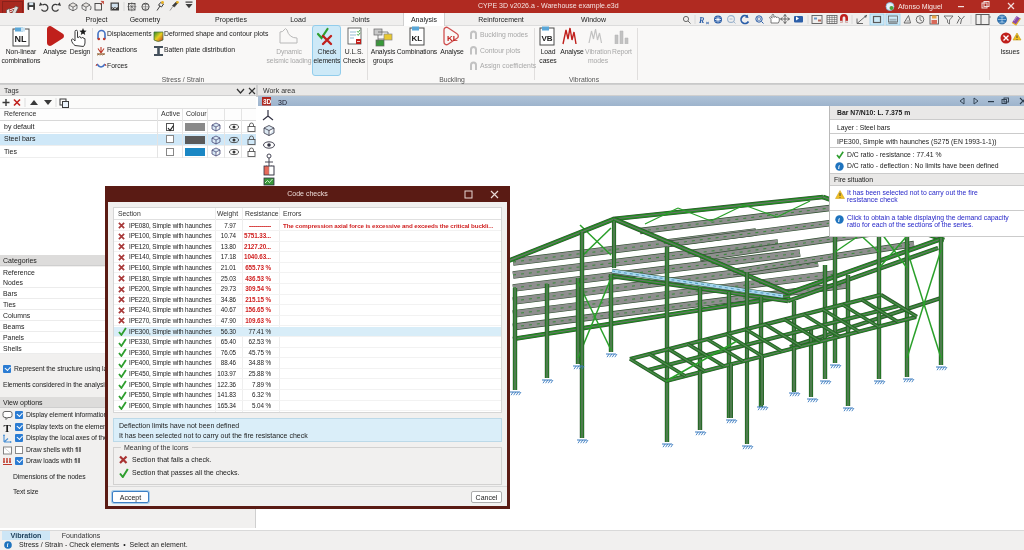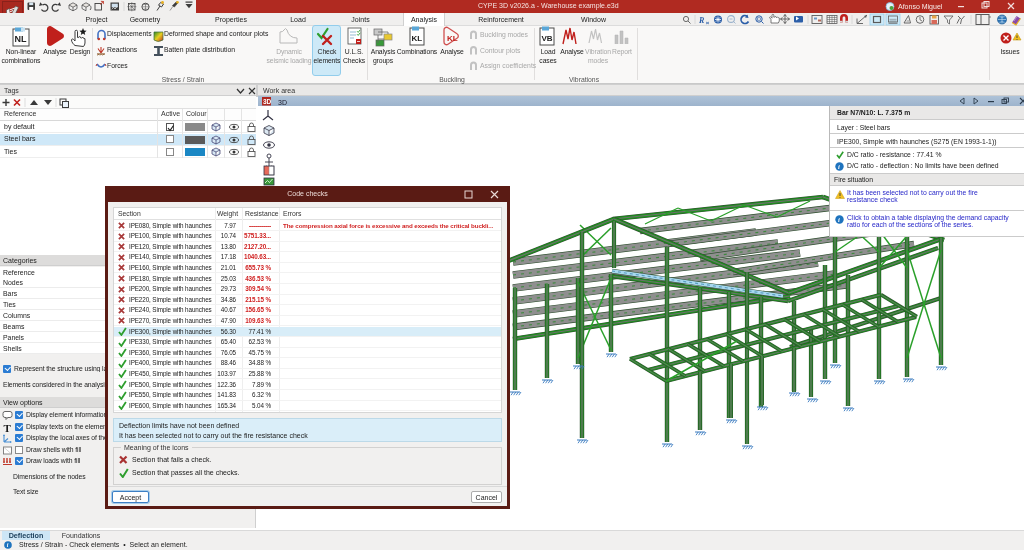--- a/index.html
+++ b/index.html
@@ -991,21 +991,21 @@
           </svg>
           <span style="position:absolute;left:18px;top:21px;font-size:7px">Section that passes all the checks.</span>
         </div>
         <div style="position:absolute;left:0;top:284px;width:100%;border-top:1px solid #d9d9d9"></div>
         <div class="btn focus" style="left:4px;top:289px;width:37px">Accept</div>
         <div class="btn" style="left:363px;top:289px;width:31px">Cancel</div>
       </div>
     </div>
 <div class="abs vwhite"></div>
     <div class="abs bottabs">
-      <div style="position:absolute;left:2px;top:0;width:48px;height:10px;background:#cde6f6;text-align:center;line-height:10px;font-size:7.2px;font-weight:bold;color:#20435f">Deflection</div>
+      <div style="position:absolute;left:2px;top:0;width:48px;height:10px;background:#cde6f6;text-align:center;line-height:10px;font-size:7.2px;font-weight:bold;color:#20435f">Vibration</div>
       <div style="position:absolute;left:55px;top:0;width:52px;height:10px;text-align:center;line-height:10px;font-size:7px;color:#333">Foundations</div>
     </div>
     <div class="abs statusbar">
       <svg style="position:absolute;left:4px;top:1px" width="8" height="8" viewBox="0 0 8 8">
         <circle cx="4" cy="4" r="3.8" fill="#1e73be"></circle>
         <text x="2.8" y="6.3" font-size="6" fill="#fff" font-family="Liberation Serif" font-style="italic" font-weight="bold">i</text>
       </svg>
       <span style="position:absolute;left:19px;top:1px;font-size:7px;color:#222">Stress / Strain - Check elements&nbsp;&nbsp;•&nbsp;&nbsp;Select an element.</span>
     </div>
 </div>

